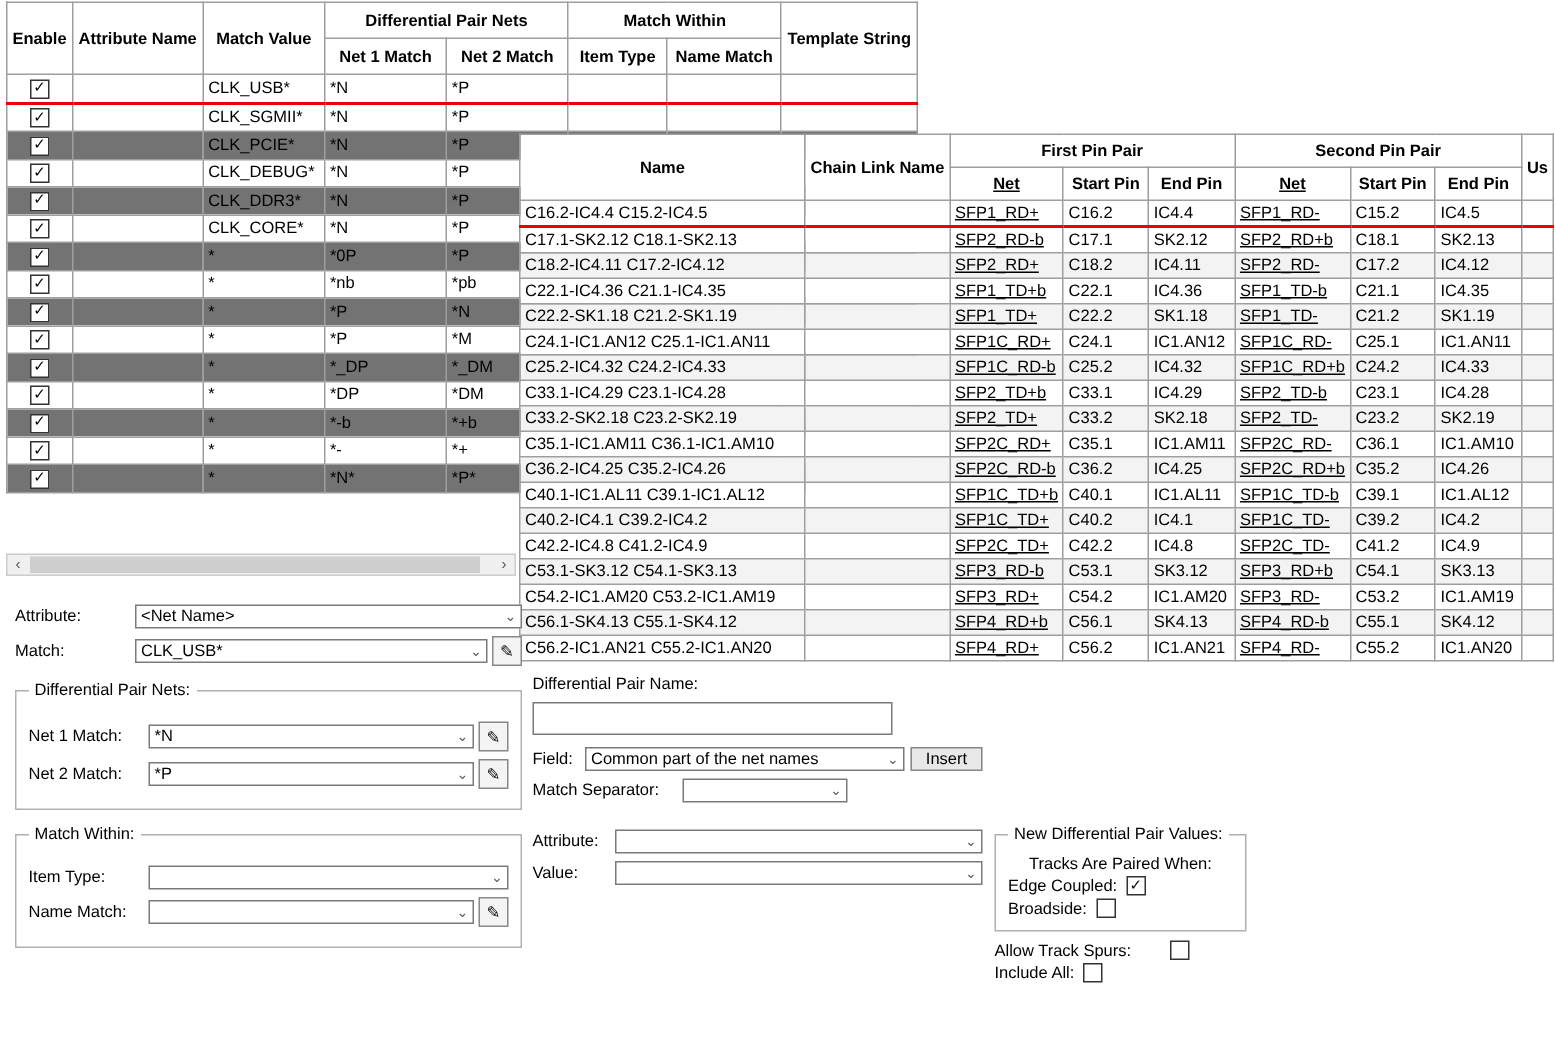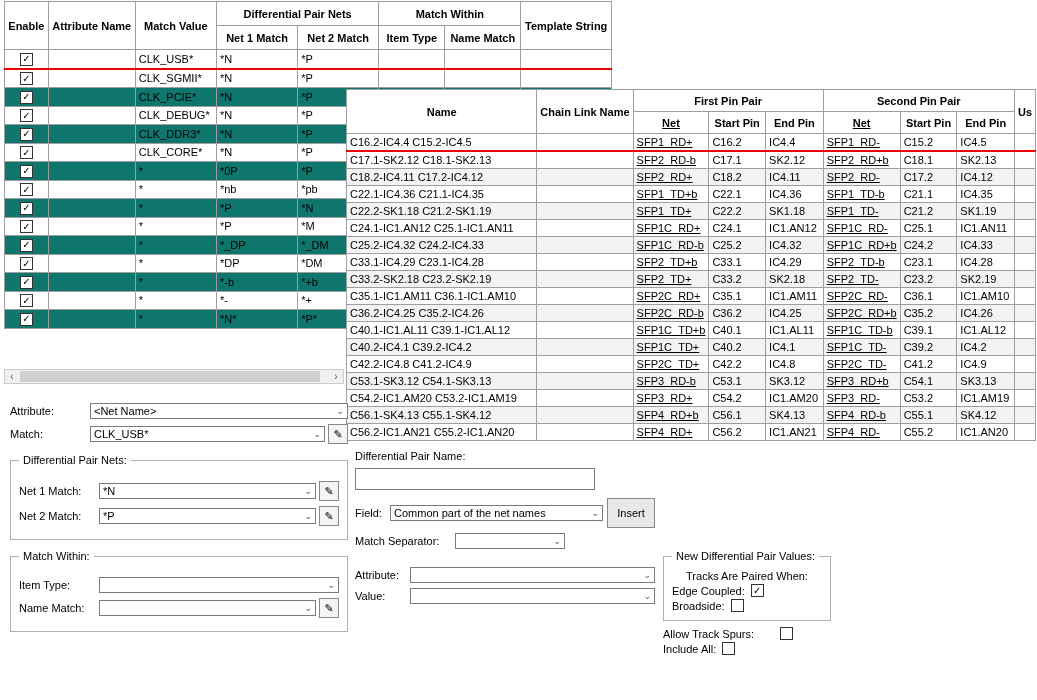--- a/index.html
+++ b/index.html
@@ -34,21 +34,21 @@
     background: #fff;
     height: 24px;
   }
   .grid1 td.chk { text-align: center; width: 40px; }
   .grid1 .netname { width: 80px; }
   .grid1 .matchv { width: 80px; }
   .grid1 .net1m, .grid1 .net2m { width: 80px; }
   .grid1 .itemt { width: 65px; }
   .grid1 .namem { width: 75px; }
   .grid1 .templ { width: 70px; margin-left: 12px; }
-  .grid1 tr.zebra td { background: #0f766e; }
+  .grid1 tr.zebra td { background: #737373; }
   .grid1 tr.redtop td { border-bottom: 2px solid #e00; }
   .checkbox {
     display: inline-flex; width: 13px; height: 13px; border: 1px solid #333;
     align-items: center; justify-content: center; font-size: 10px; line-height: 10px;
     background: #fff;
   }
   .checkbox.checked::before { content: "✓"; }
 
   .scrollbar {
     position: absolute;
@@ -117,21 +117,21 @@
   }
   .form-center .sect { margin-bottom: 18px; }
   .form-center .sect-title { margin-bottom: 6px; }
   .form-center .row2 { display: flex; align-items: center; margin: 5px 0; }
   .form-center .row2 label { width: 100px; }
   .form-center .row2 .select { flex: 1; }
   .textfield {
     height: 22px; border: 1px solid #7a7a7a; width: 240px; background: #fff;
   }
   .btn {
-    height: 30px; min-width: 48px; border: 1px solid #888; background: #e8e8e8;
+    height: 16px; min-width: 48px; border: 1px solid #888; background: #e8e8e8;
     display: inline-flex; align-items: center; justify-content: center;
     padding: 0 8px; margin-left: 4px;
   }
 
   .form-right {
     position: absolute;
     left: 663px; top: 540px; width: 168px;
   }
   .form-right fieldset { padding: 8px 8px 6px 8px; }
   .form-right .chk-row { display: flex; align-items: center; margin: 2px 0; }

